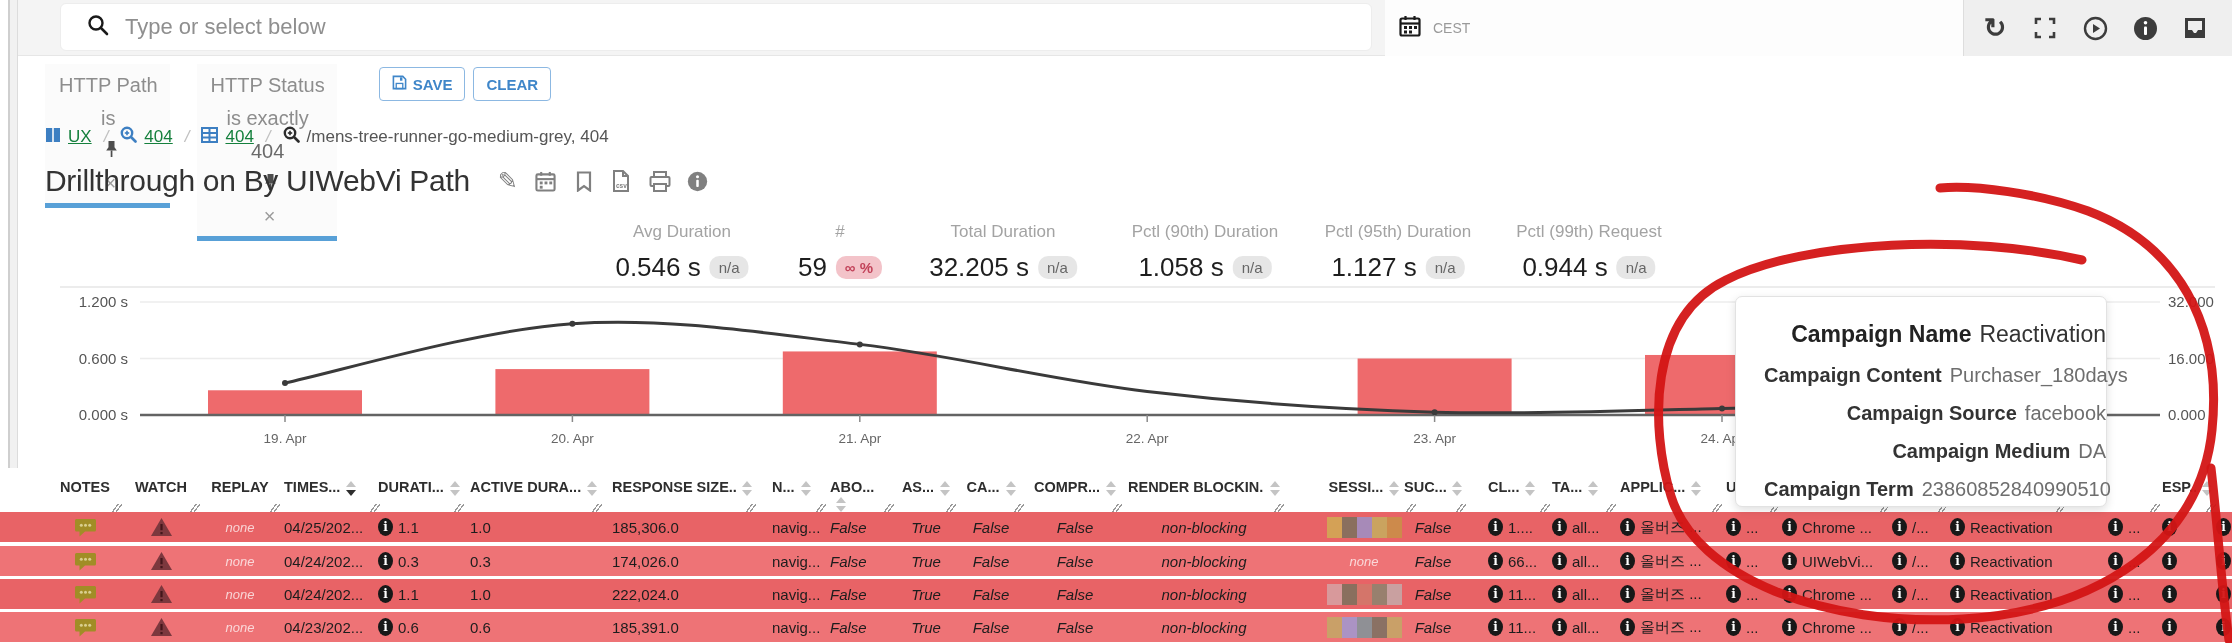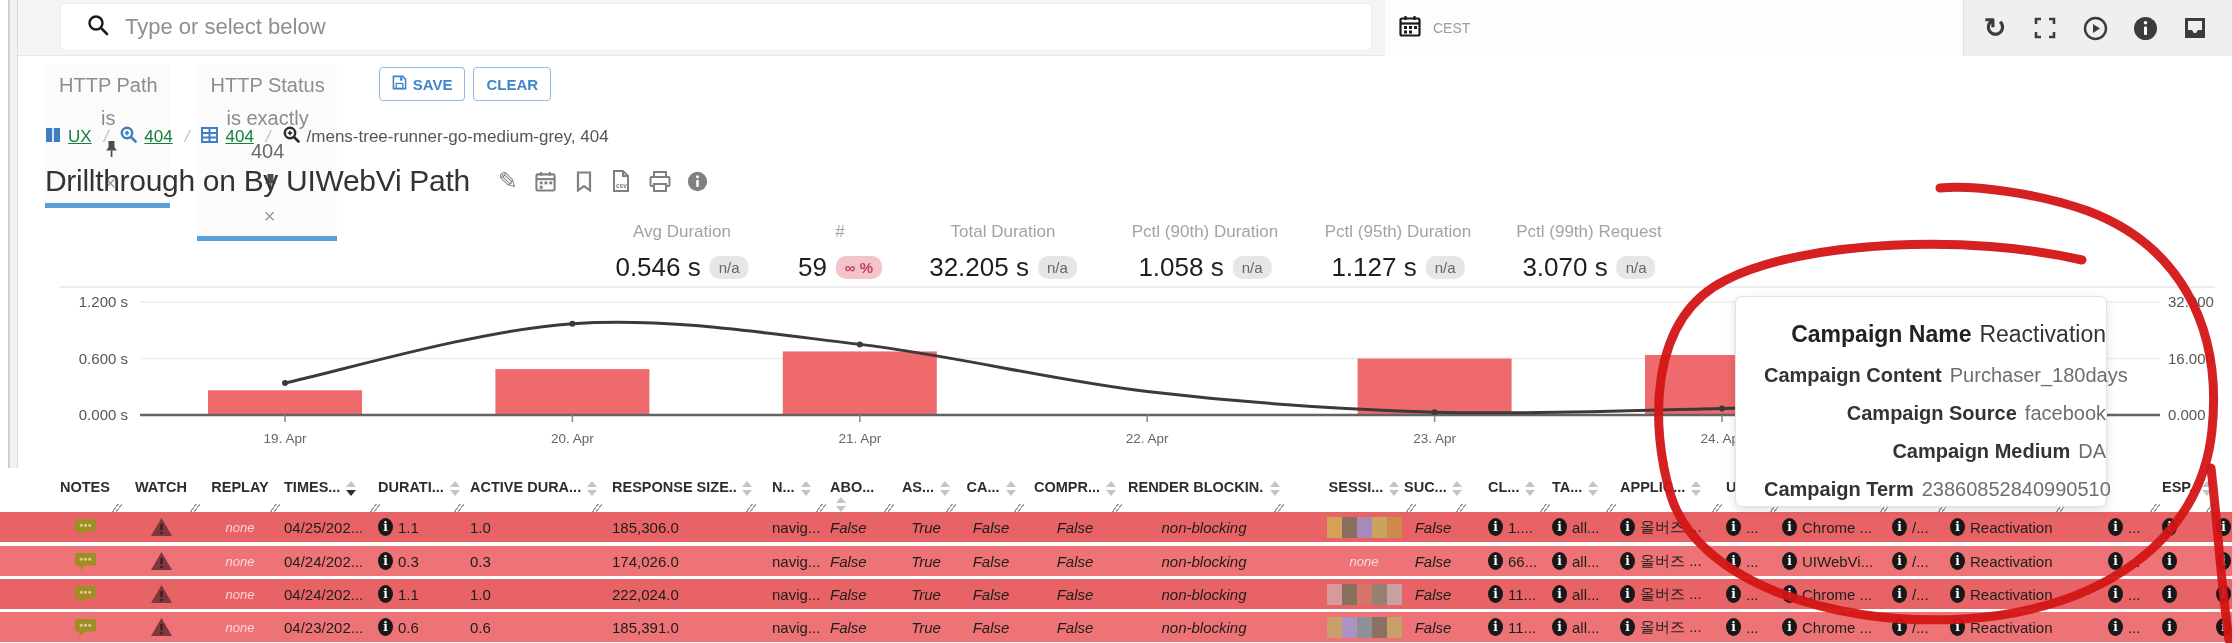--- a/index.html
+++ b/index.html
@@ -315,21 +315,21 @@
   <div class="stat stat4">
     <div class="s-label">Pctl (90th) Duration</div>
     <span class="s-value">1.058 s</span><span class="badge grey">n/a</span>
   </div>
   <div class="stat stat5">
     <div class="s-label">Pctl (95th) Duration</div>
     <span class="s-value">1.127 s</span><span class="badge grey">n/a</span>
   </div>
   <div class="stat stat6">
     <div class="s-label">Pctl (99th) Request</div>
-    <span class="s-value">3.070 s</span><span class="badge grey">n/a</span>
+    <span class="s-value">0.944 s</span><span class="badge grey">n/a</span>
   </div>
 
   <svg id="chart-svg" width="2232" height="188">
       <line x1="60" y1="7" x2="2215" y2="7" stroke="#e6e6e6" stroke-width="1.5"></line>
       <line x1="140" y1="22" x2="2160" y2="22" stroke="#ececec" stroke-width="1.5"></line>
       <line x1="140" y1="78.5" x2="2160" y2="78.5" stroke="#ececec" stroke-width="1.5"></line>
       <rect x="208" y="110.28125" width="154" height="24.71875" fill="#ee6a6c"></rect>
       <rect x="495.4" y="89.09375" width="154" height="45.90625" fill="#ee6a6c"></rect>
       <rect x="782.8" y="71.4375" width="154" height="63.5625" fill="#ee6a6c"></rect>
       <rect x="1357.6" y="78.5" width="154" height="56.5" fill="#ee6a6c"></rect>

